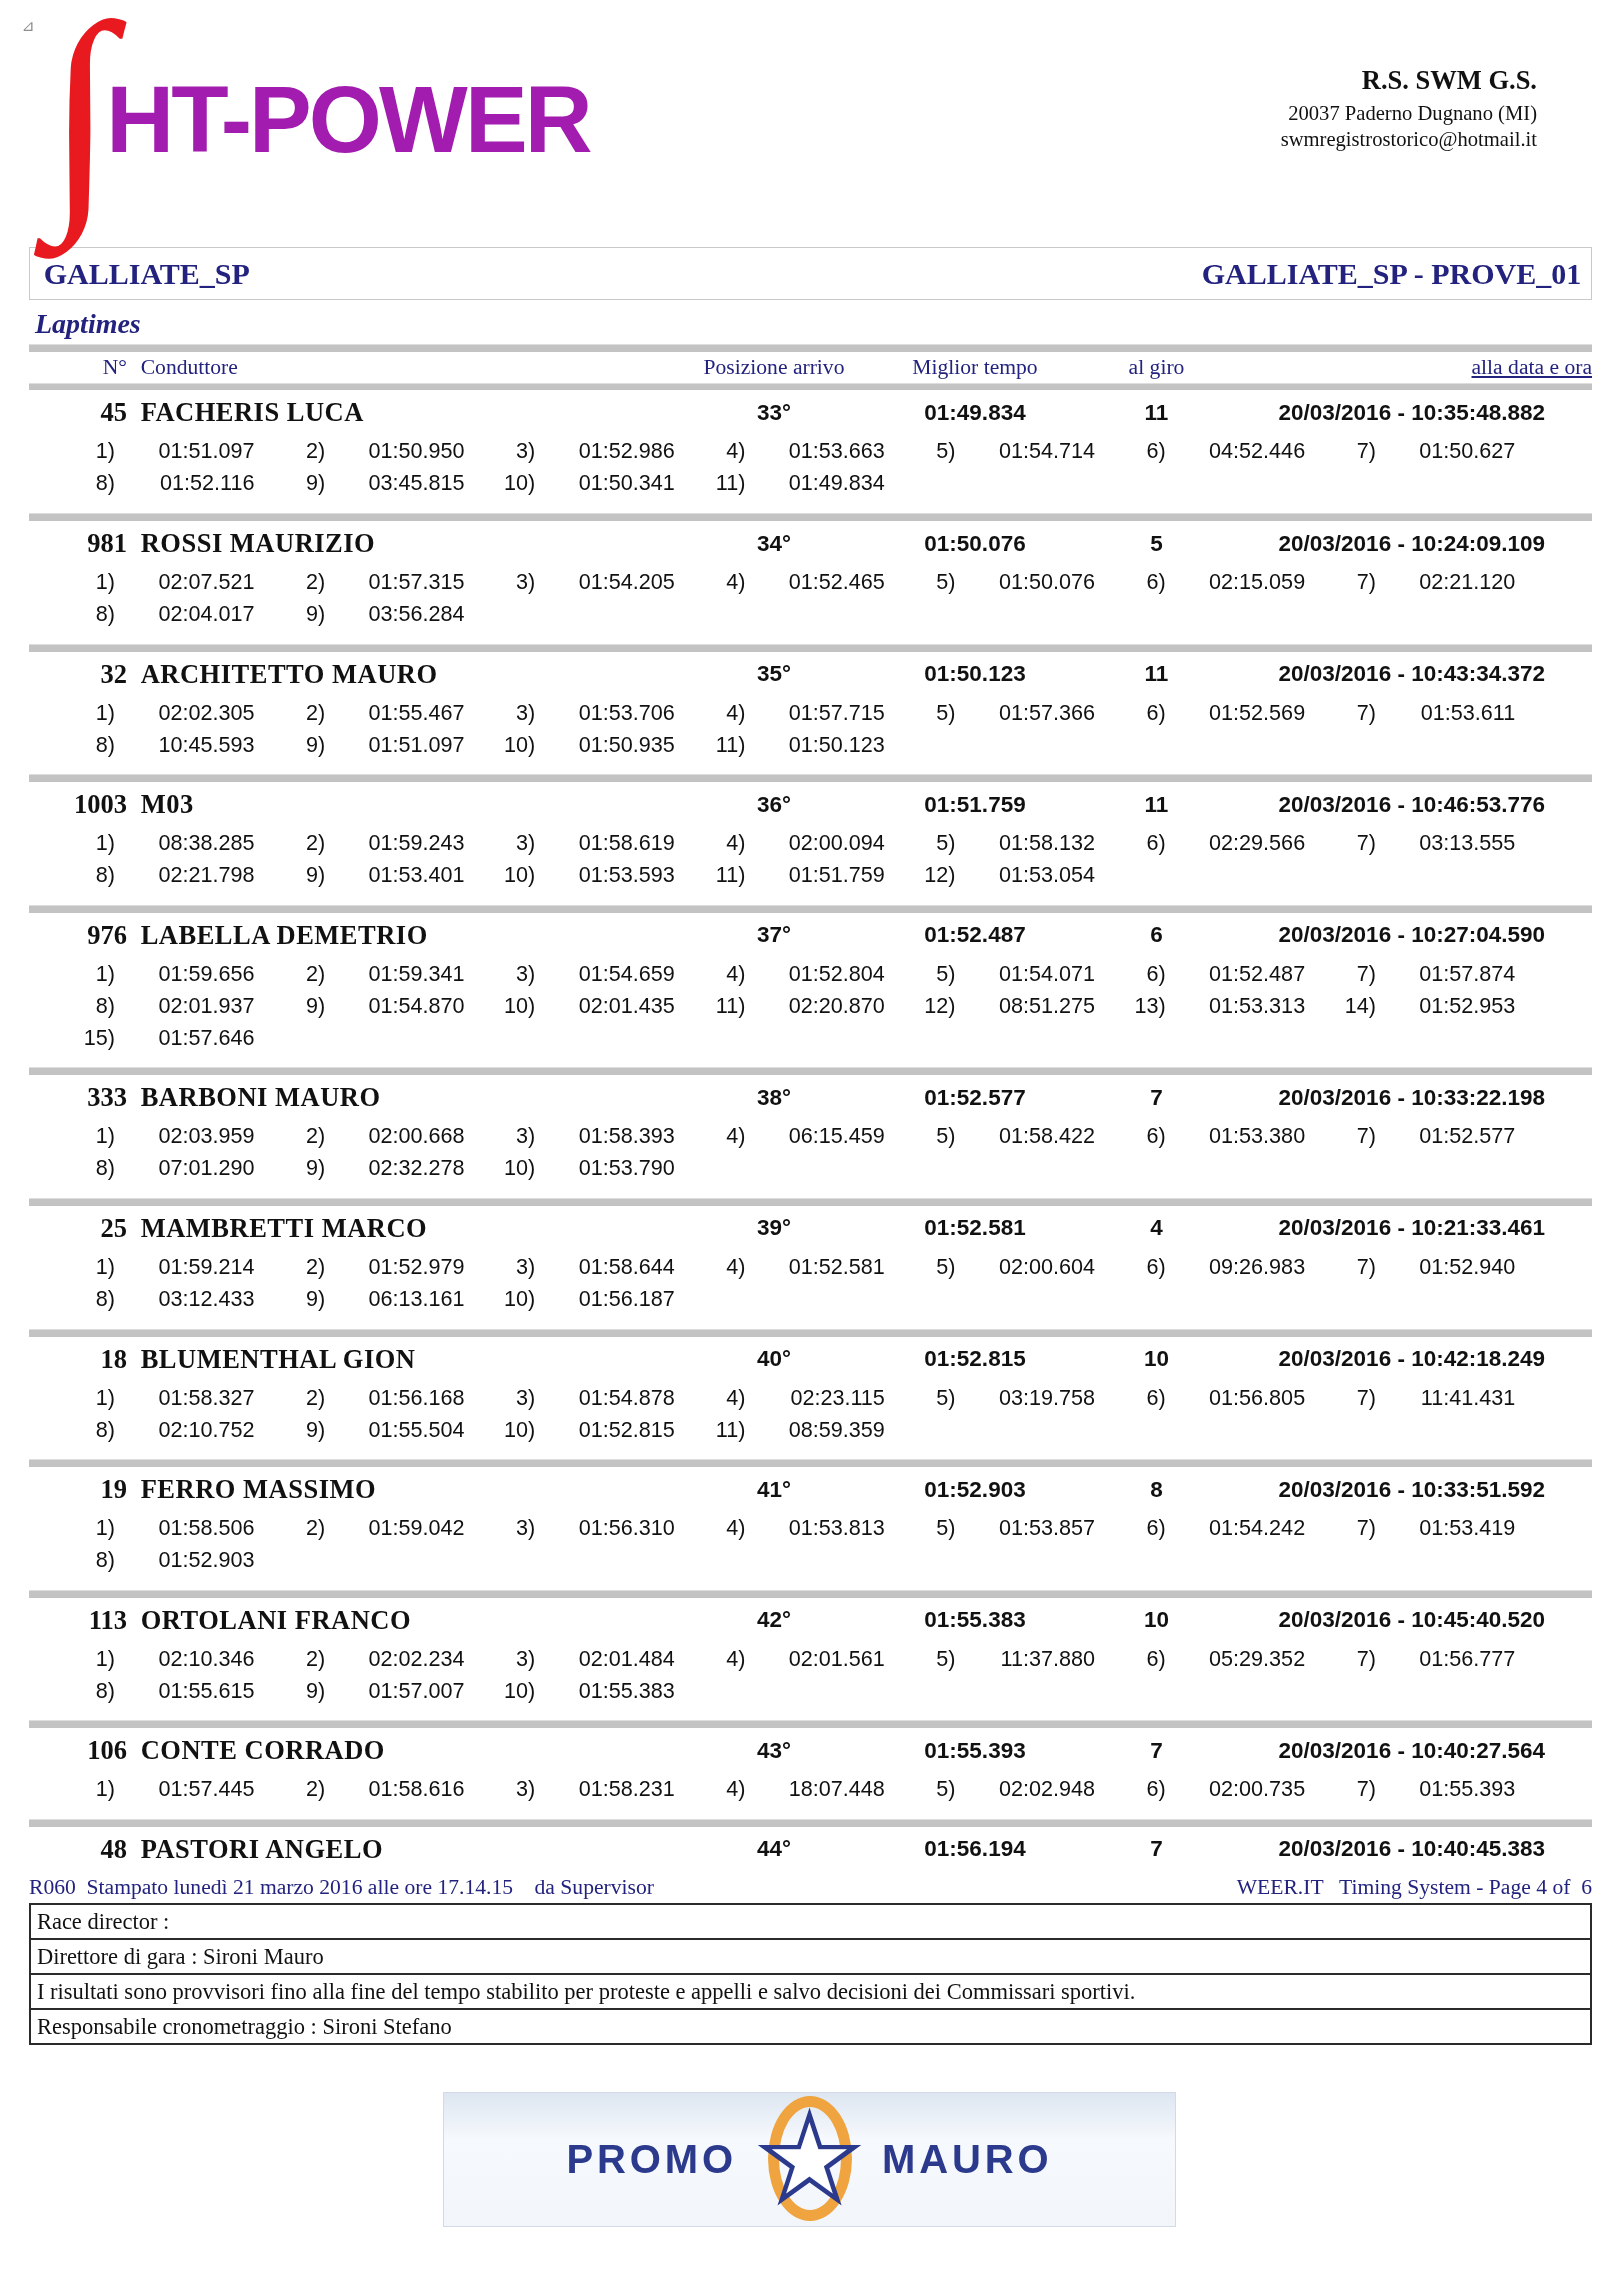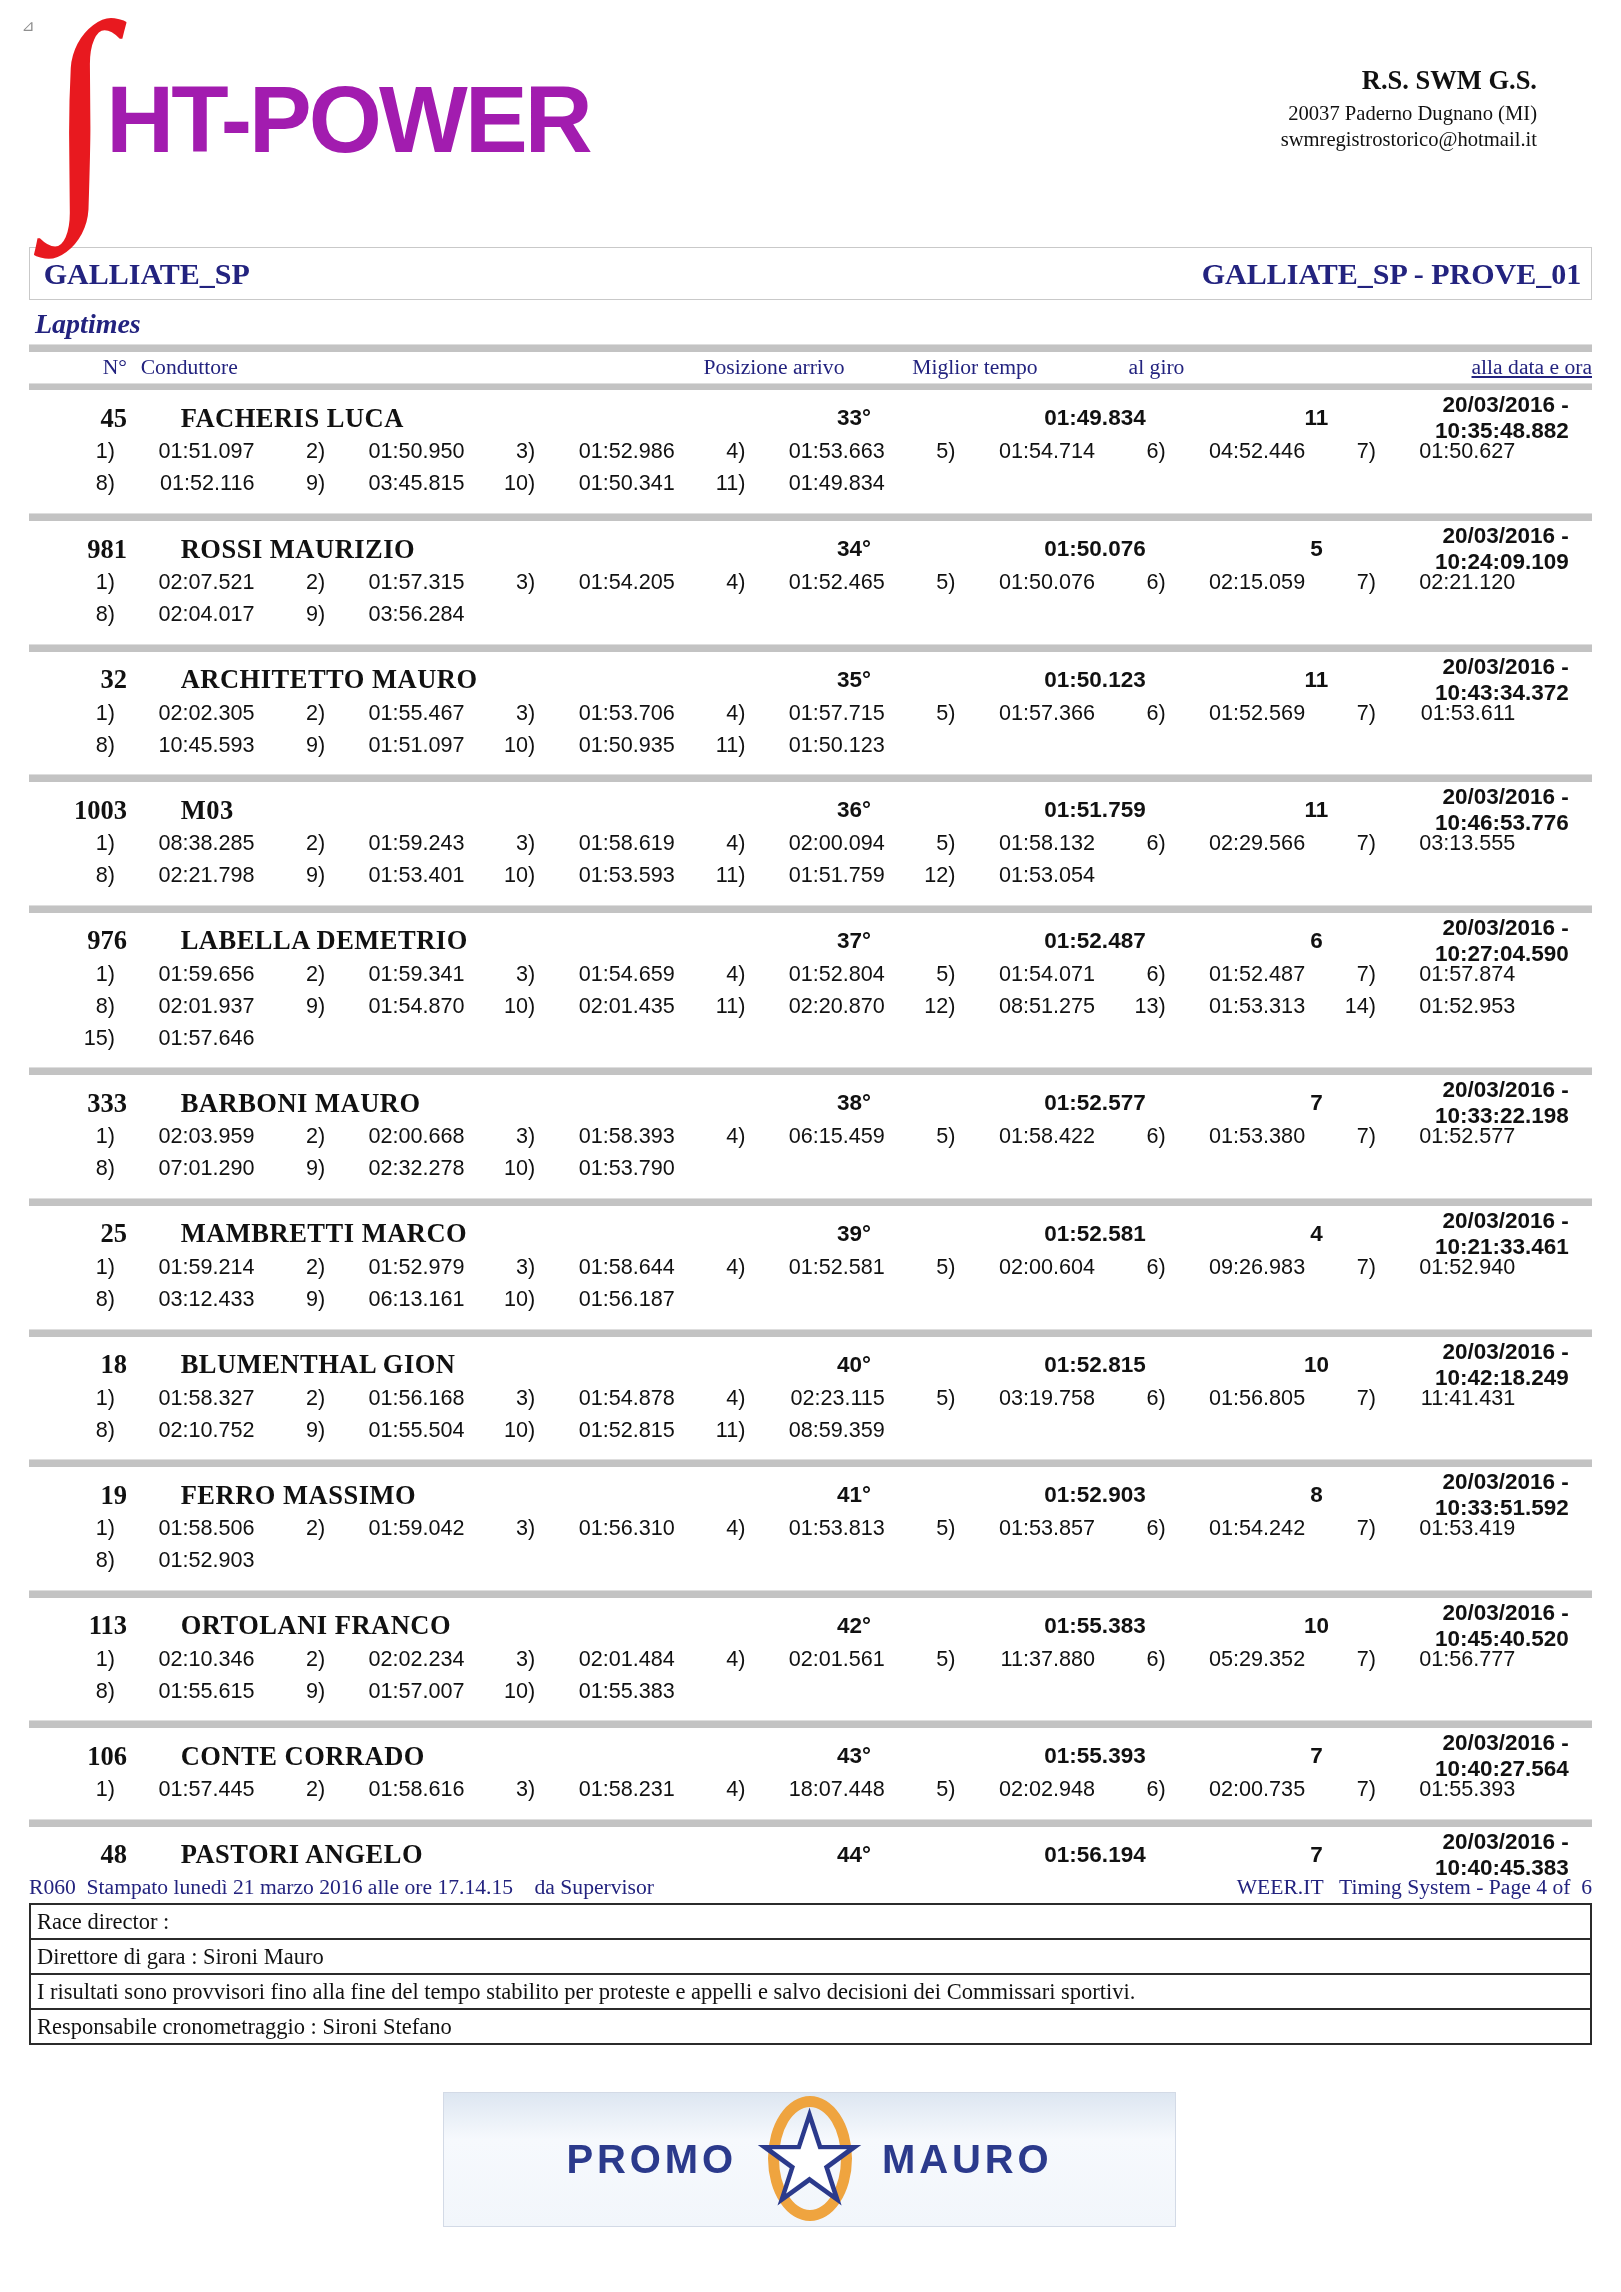--- a/index.html
+++ b/index.html
@@ -28,21 +28,21 @@
   .table{margin:2px 29px 0 29px;}
   .bar{height:6.9px;background:#c3c3c3;border-top:1px solid #dedede;}
   .grid-row{display:grid;grid-template-columns:98px 549px 196px 206px 157px 1fr;align-items:center;}
   .cols{height:31px;color:#23237f;font-size:21.6px;}
   .cols .h-num{text-align:right;}
   .cols .h-driver{padding-left:13.7px;}
   .cols .h-pos,.cols .h-best,.cols .h-giro{text-align:center;}
   .cols .h-date{text-align:right;padding-left:49px;text-decoration:underline;}
 
   .block .bar{margin-bottom:2px;}
-  .brow{height:41px;gap:40px;}
+  .brow{height:41px;}
   .b-num{text-align:right;font-weight:bold;font-size:26.5px;}
   .b-name{padding-left:13.7px;font-weight:bold;font-size:26.5px;letter-spacing:0.5px;}
   .b-pos,.b-best,.b-giro{text-align:center;font-family:"Liberation Sans",sans-serif;
                          font-weight:bold;font-size:22.5px;}
   .b-date{text-align:right;padding-right:47px;font-family:"Liberation Sans",sans-serif;
           font-weight:bold;font-size:22.5px;}
   .laps{display:grid;grid-template-columns:repeat(7,1fr);grid-auto-rows:32px;
         padding:2px 63px 13.7px 29px;font-family:"Liberation Sans",sans-serif;font-size:21.6px;}
   .lap{display:flex;align-items:center;}
   .li{width:57px;text-align:right;}

